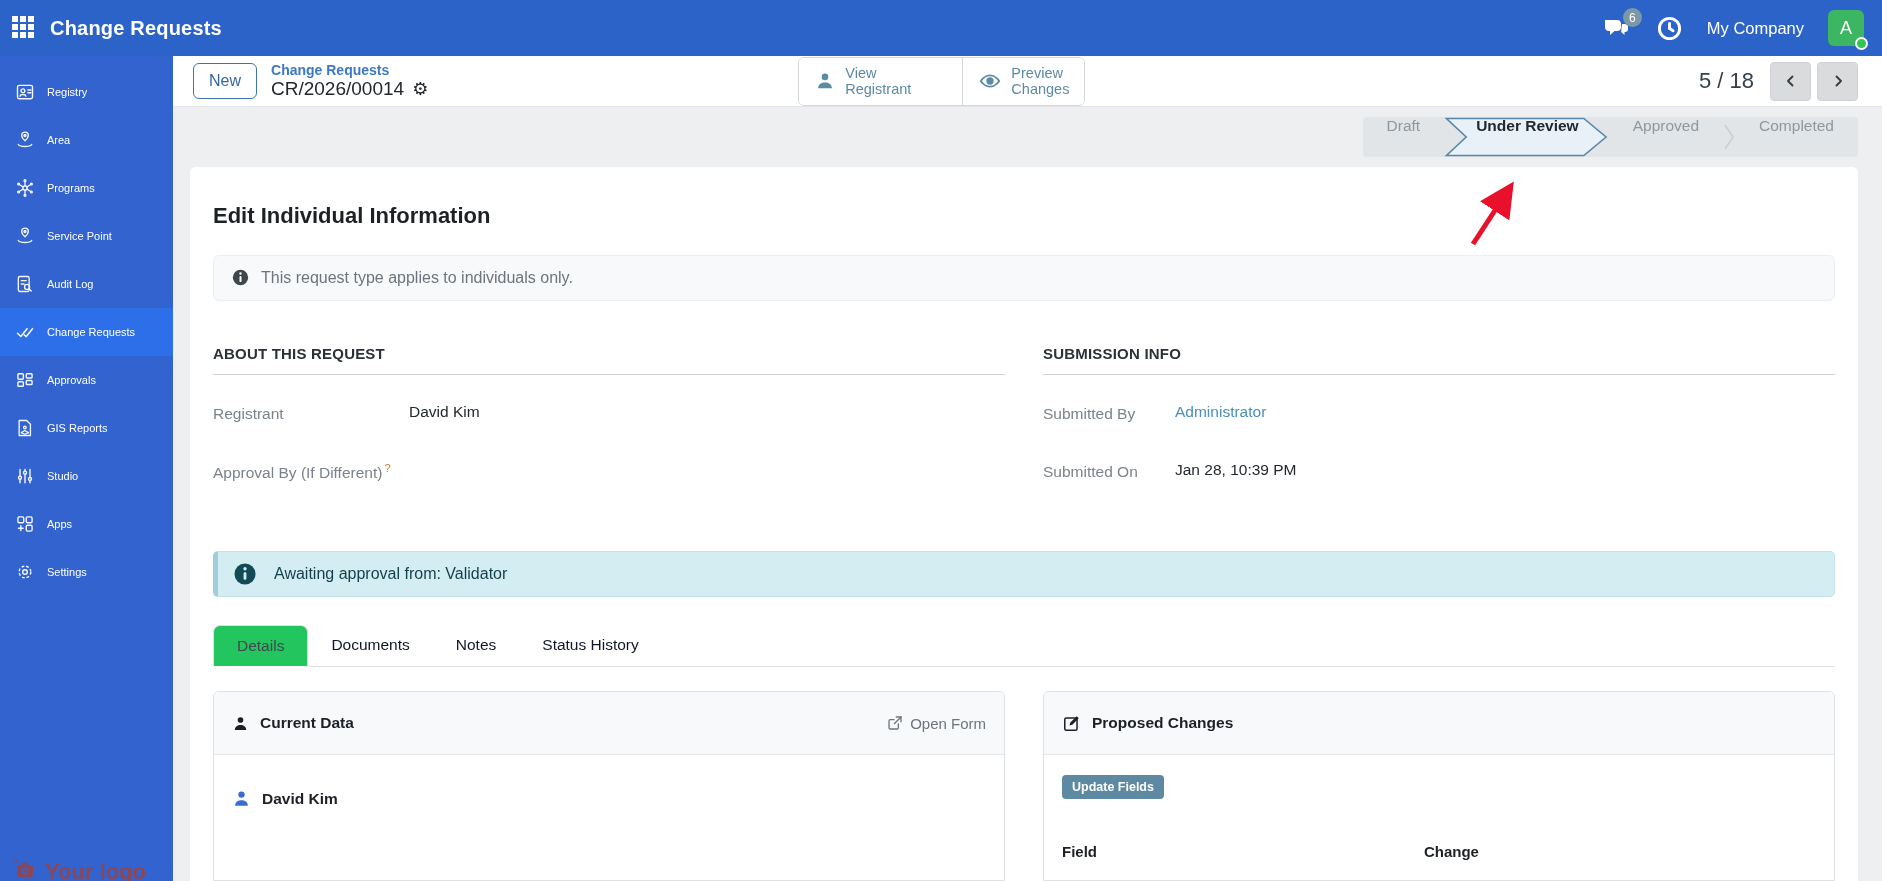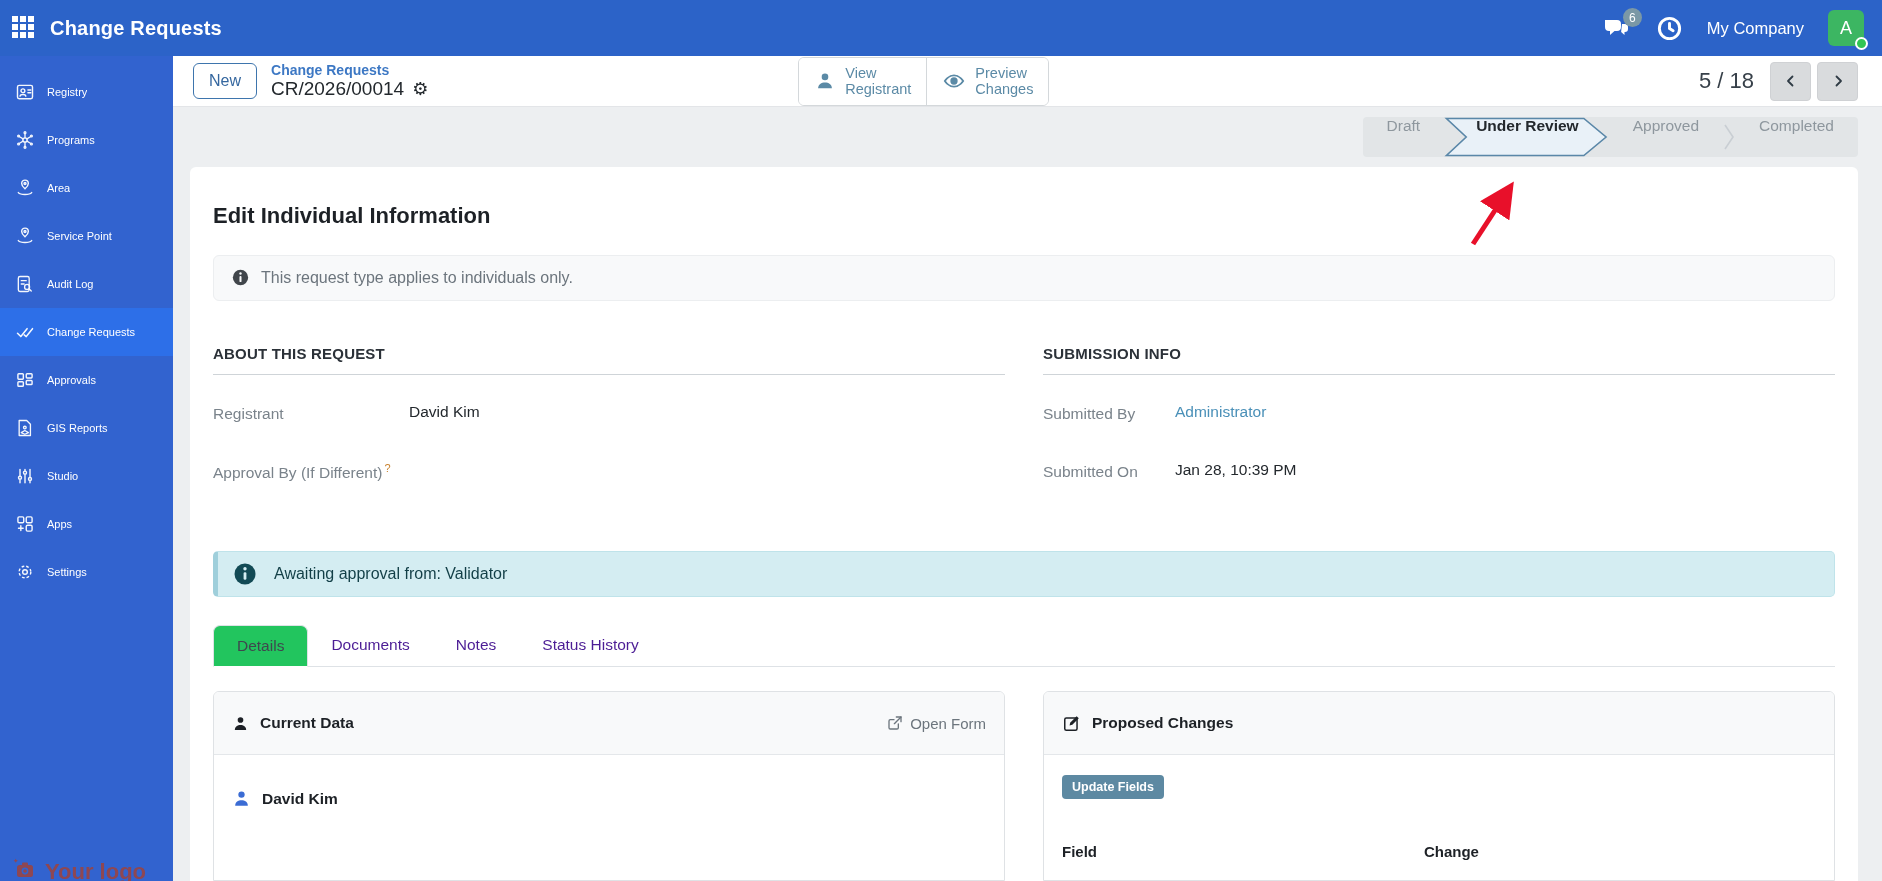--- a/index.html
+++ b/index.html
@@ -49,21 +49,21 @@
   .page-header { height:62px; background:#fff; border-bottom:1px solid #e3e5e8;
     display:flex; align-items:center; padding:0 24px 0 20px; }
   .btn-new { border:1px solid #3e75ad; color:#35679f; background:#fff; border-radius:6px;
     font-size:16px; padding:8px 15px; cursor:pointer; font-family:inherit; }
   .crumb-block { margin-left:14px; line-height:1.15; }
   .crumb-link { color:#3d78c4; font-weight:bold; font-size:14px; cursor:pointer; }
   .crumb-id { color:#23282d; font-size:19px; display:flex; align-items:center; gap:8px; }
   .crumb-gear { font-size:18px; color:#23282d; cursor:pointer; line-height:1; }
 
   .btn-group { display:flex; border:1px solid #d4d8db; border-radius:6px; background:#fff;
-    margin-left:370px; overflow:hidden; }
+    margin-left:370px; overflow:hidden;gap:36px; }
   .hdr-btn { display:flex; align-items:center; gap:9px; padding:7px 15px; cursor:pointer;
     color:#5b8aa6; font-size:14.5px; line-height:1.15; background:#fff; border:none;
     font-family:inherit; text-align:left; }
   .hdr-btn + .hdr-btn { border-left:1px solid #d4d8db; }
 
   .pager { margin-left:auto; display:flex; align-items:center; gap:6px; }
   .pager-count { font-size:22px; color:#374049; margin-right:10px; }
   .pager-btn { width:41px; height:39px; background:#d9dbdd; border:1px solid #cfd1d4;
     border-radius:4px; display:flex; align-items:center; justify-content:center; cursor:pointer; }
 
@@ -101,21 +101,21 @@
   .kv-value { color:#23282d; }
   .kv-link { color:#4a90b8; cursor:pointer; }
   .help-q { color:#c9822f; font-size:11px; vertical-align:super; cursor:pointer; margin-left:2px; }
 
   .alert-teal { background:#d4edf2; border:1px solid #bfe3ea; border-left:5px solid #9fcfdb;
     border-radius:5px; height:46px; display:flex; align-items:center; gap:18px;
     padding:0 16px; color:#123f47; font-size:16px; margin-top:30px; }
 
   
   .tabs { display:flex; border-bottom:1px solid #dee2e6; margin-top:28px; }
-  .tab { padding:11px 23px; font-size:15.5px; color:#4c1d95; cursor:pointer; }
+  .tab { padding:11px 23px; font-size:15.5px; color:#0f172a; cursor:pointer; }
   .tab.active { color:#3f474e; background:#22c55e; border:1px solid #dee2e6;
     border-bottom:1px solid #fff; border-radius:7px 7px 0 0; margin-bottom:-1px; }
 
   
   .cards { display:flex; gap:38px; margin-top:24px; }
   .card { flex:1; border:1px solid #dfe2e5; border-radius:6px 6px 0 0; min-height:170px;
     background:#fff; overflow:hidden; }
   .card-head { background:#f8f9fa; border-bottom:1px solid #e4e7ea; height:63px;
     display:flex; align-items:center; padding:0 18px; gap:11px; }
   .card-title { font-size:15.5px; font-weight:bold; color:#1d2126; }
@@ -173,39 +173,39 @@
     <div class="side-item">
       <svg width="20" height="20" viewBox="0 0 24 24" fill="none" stroke="#fff" stroke-width="1.7" stroke-linecap="round">
         <rect x="3" y="4" width="18" height="16" rx="2"></rect>
           <circle cx="9.5" cy="10.5" r="2.3"></circle>
           <path d="M6 17c.6-2.8 6.4-2.8 7 0"></path>
           <path d="M15.5 9.5h3.5M15.5 13h3.5"></path>
       </svg>
       <span class="side-label">Registry</span>
     </div>
     <div class="side-item">
+      <svg width="20" height="20" viewBox="0 0 24 24" fill="none" stroke="#fff" stroke-width="1.7" stroke-linecap="round">
+        <path d="M12 2.5a4 4 0 0 1 4 4c0 3-4 6.5-4 6.5s-4-3.5-4-6.5a4 4 0 0 1 4-4z"></path>
+          <circle cx="12" cy="6.5" r="1.2"></circle>
+          <path d="M4 17.5c2.5 3 13.5 3 16 0"></path>
+      </svg>
+      <span class="side-label">Area</span>
+    </div>
+    <div class="side-item">
       <svg width="20" height="20" viewBox="0 0 24 24" fill="none" stroke="#fff" stroke-width="1.6" stroke-linecap="round">
         <circle cx="12" cy="12" r="2.6"></circle>
           <path d="M12 9.4V4M12 14.6V20M9.7 10.6 5 7.8M14.3 13.4 19 16.2M9.7 13.4 5 16.2M14.3 10.6 19 7.8"></path>
         <circle cx="12" cy="3.2" r="1.1"></circle>
           <circle cx="12" cy="20.8" r="1.1"></circle>
           <circle cx="4.3" cy="7.2" r="1.1"></circle>
           <circle cx="19.7" cy="16.8" r="1.1"></circle>
           <circle cx="4.3" cy="16.8" r="1.1"></circle>
           <circle cx="19.7" cy="7.2" r="1.1"></circle>
       </svg>
       <span class="side-label">Programs</span>
-    </div>
-    <div class="side-item">
-      <svg width="20" height="20" viewBox="0 0 24 24" fill="none" stroke="#fff" stroke-width="1.7" stroke-linecap="round">
-        <path d="M12 2.5a4 4 0 0 1 4 4c0 3-4 6.5-4 6.5s-4-3.5-4-6.5a4 4 0 0 1 4-4z"></path>
-          <circle cx="12" cy="6.5" r="1.2"></circle>
-          <path d="M4 17.5c2.5 3 13.5 3 16 0"></path>
-      </svg>
-      <span class="side-label">Area</span>
     </div>
     <div class="side-item">
       <svg width="20" height="20" viewBox="0 0 24 24" fill="none" stroke="#fff" stroke-width="1.7" stroke-linecap="round">
         <path d="M12 2.5a4 4 0 0 1 4 4c0 3-4 6.5-4 6.5s-4-3.5-4-6.5a4 4 0 0 1 4-4z"></path>
           <circle cx="12" cy="6.5" r="1.2"></circle>
           <path d="M4 17.5c2.5 3 13.5 3 16 0"></path>
       </svg>
       <span class="side-label">Service Point</span>
     </div>
     <div class="side-item">

